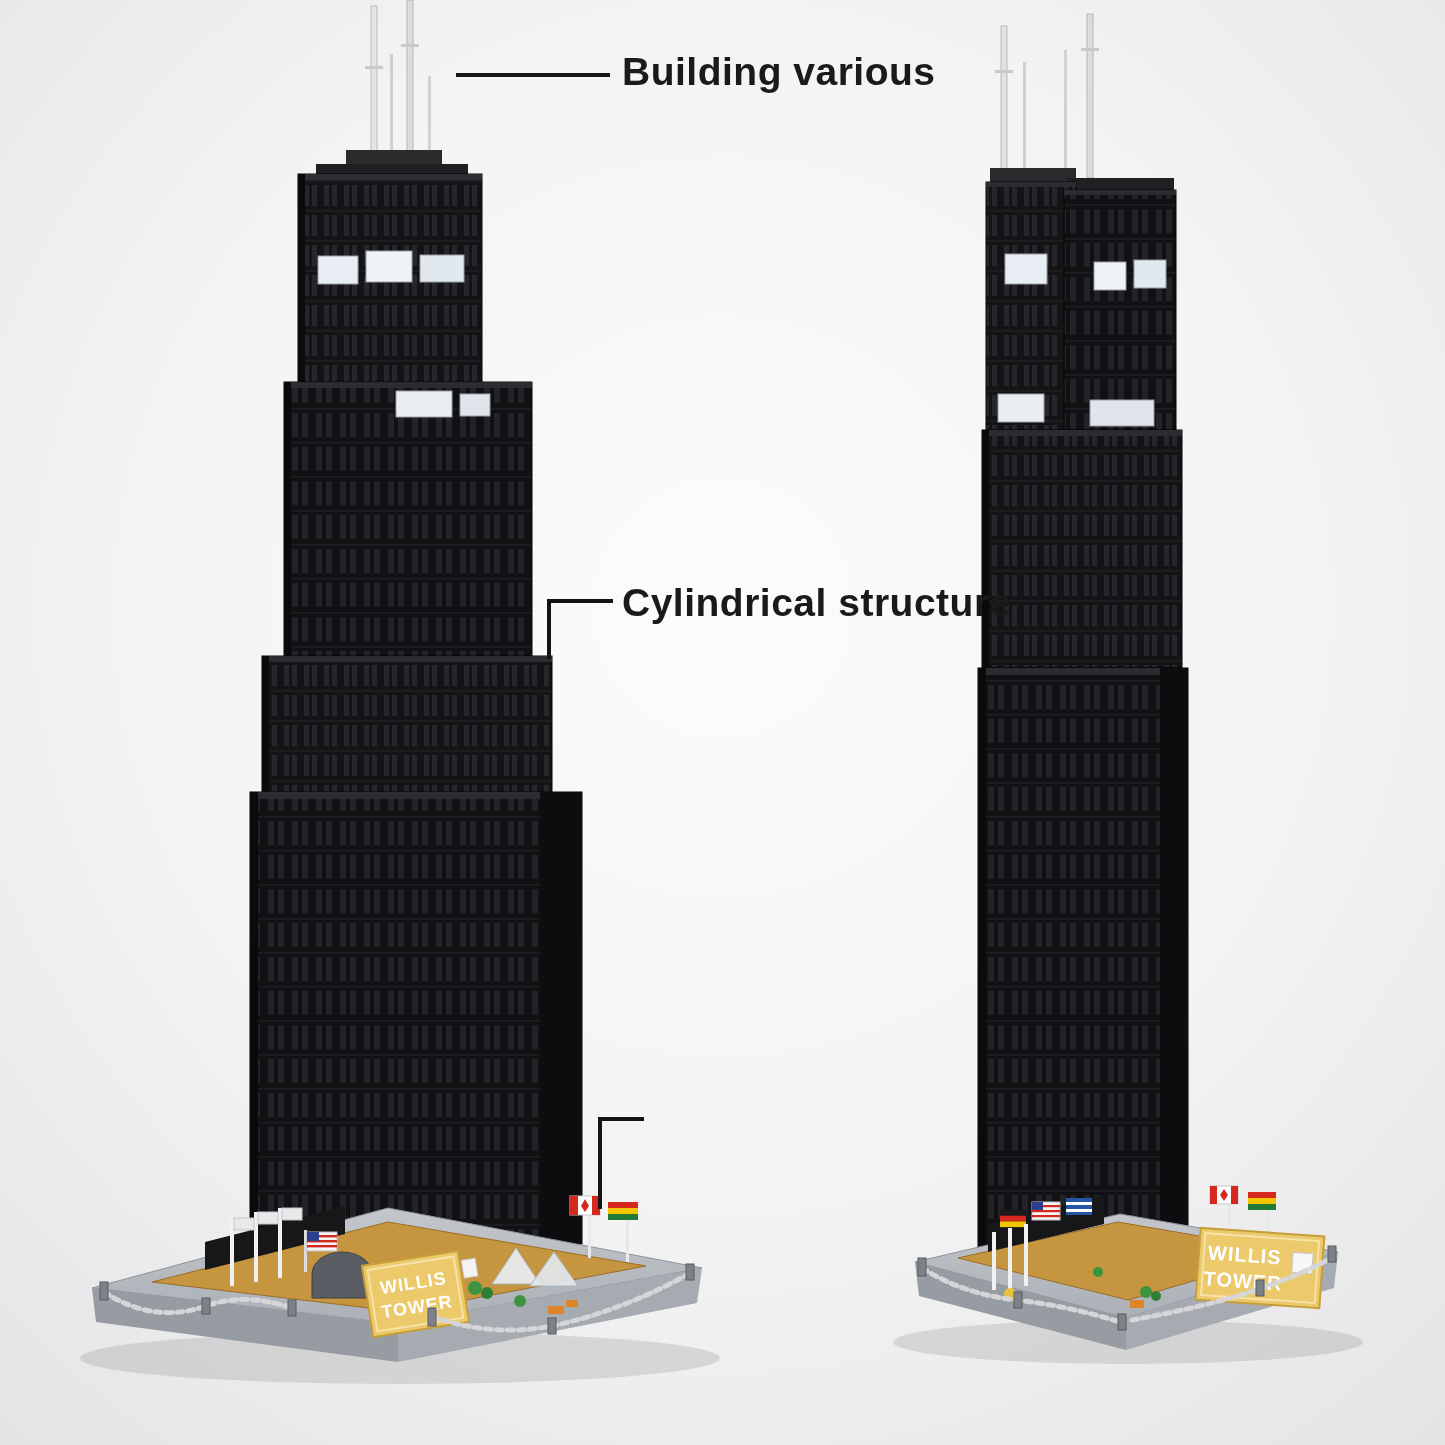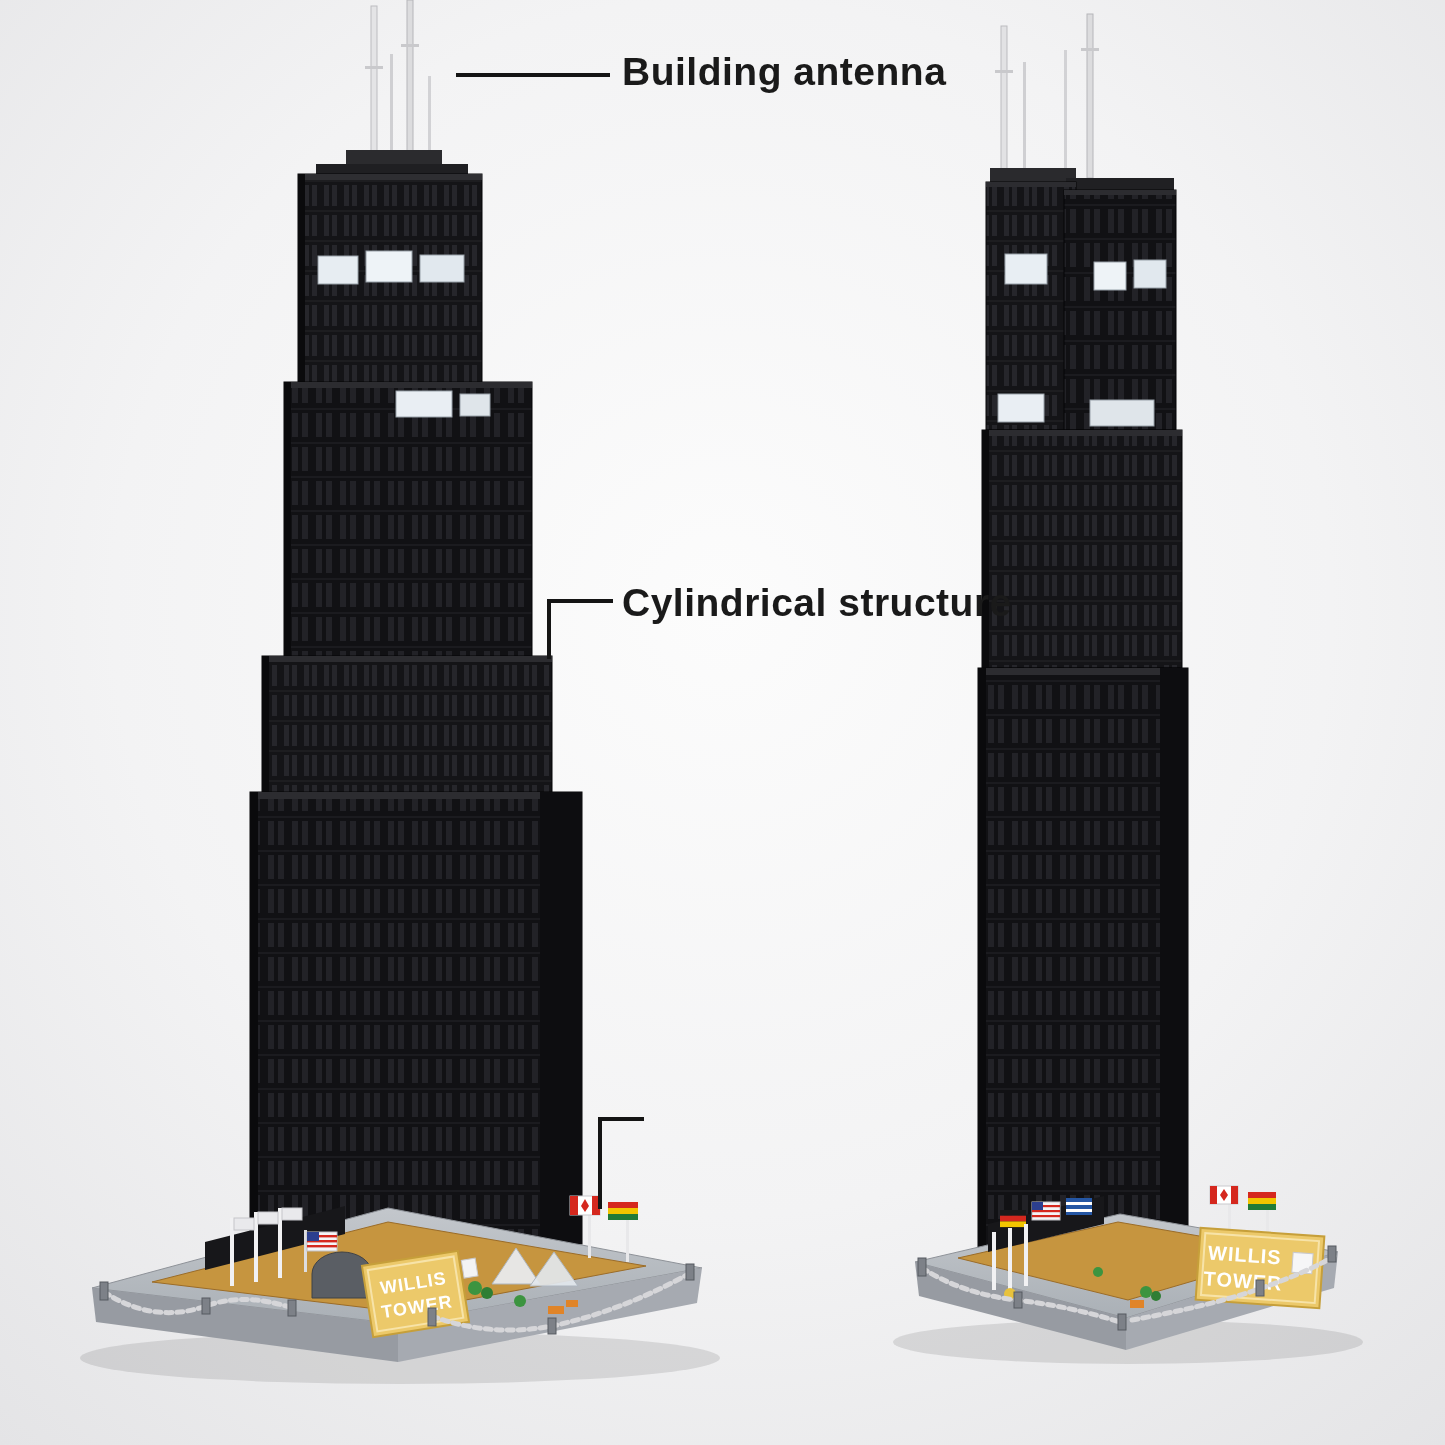--- a/index.html
+++ b/index.html
@@ -282,21 +282,21 @@
         <g>
           <circle cx="1146" cy="1292" r="6" fill="#3c9440"></circle>
           <circle cx="1156" cy="1296" r="5" fill="#2f7e34"></circle>
           <circle cx="1098" cy="1272" r="5" fill="#3c9440"></circle>
           <rect x="1130" y="1300" width="14" height="8" fill="#e08428"></rect>
         </g>
       </g>
     </g>
   </svg>
 
-  <div class="ann ann-antenna">Building antenna</div>
+  <div class="ann ann-antenna">Building various</div>
   <div class="cline l-antenna"></div>
 
   <div class="ann ann-cyl">Cylindrical structure</div>
   <div class="cline l-cyl-h"></div>
   <div class="cline l-cyl-v"></div>
 
   <div class="cline l-flag-h"></div>
   <div class="cline l-flag-v"></div>
 
 </div>

